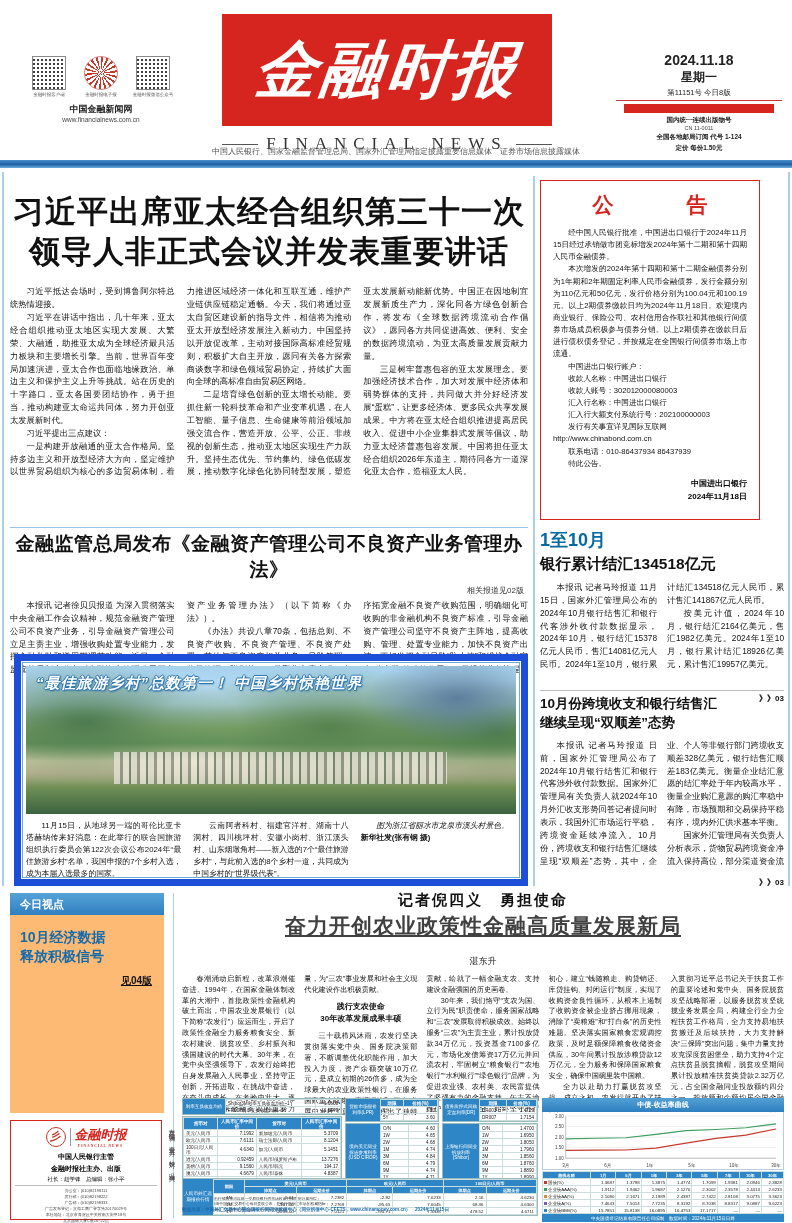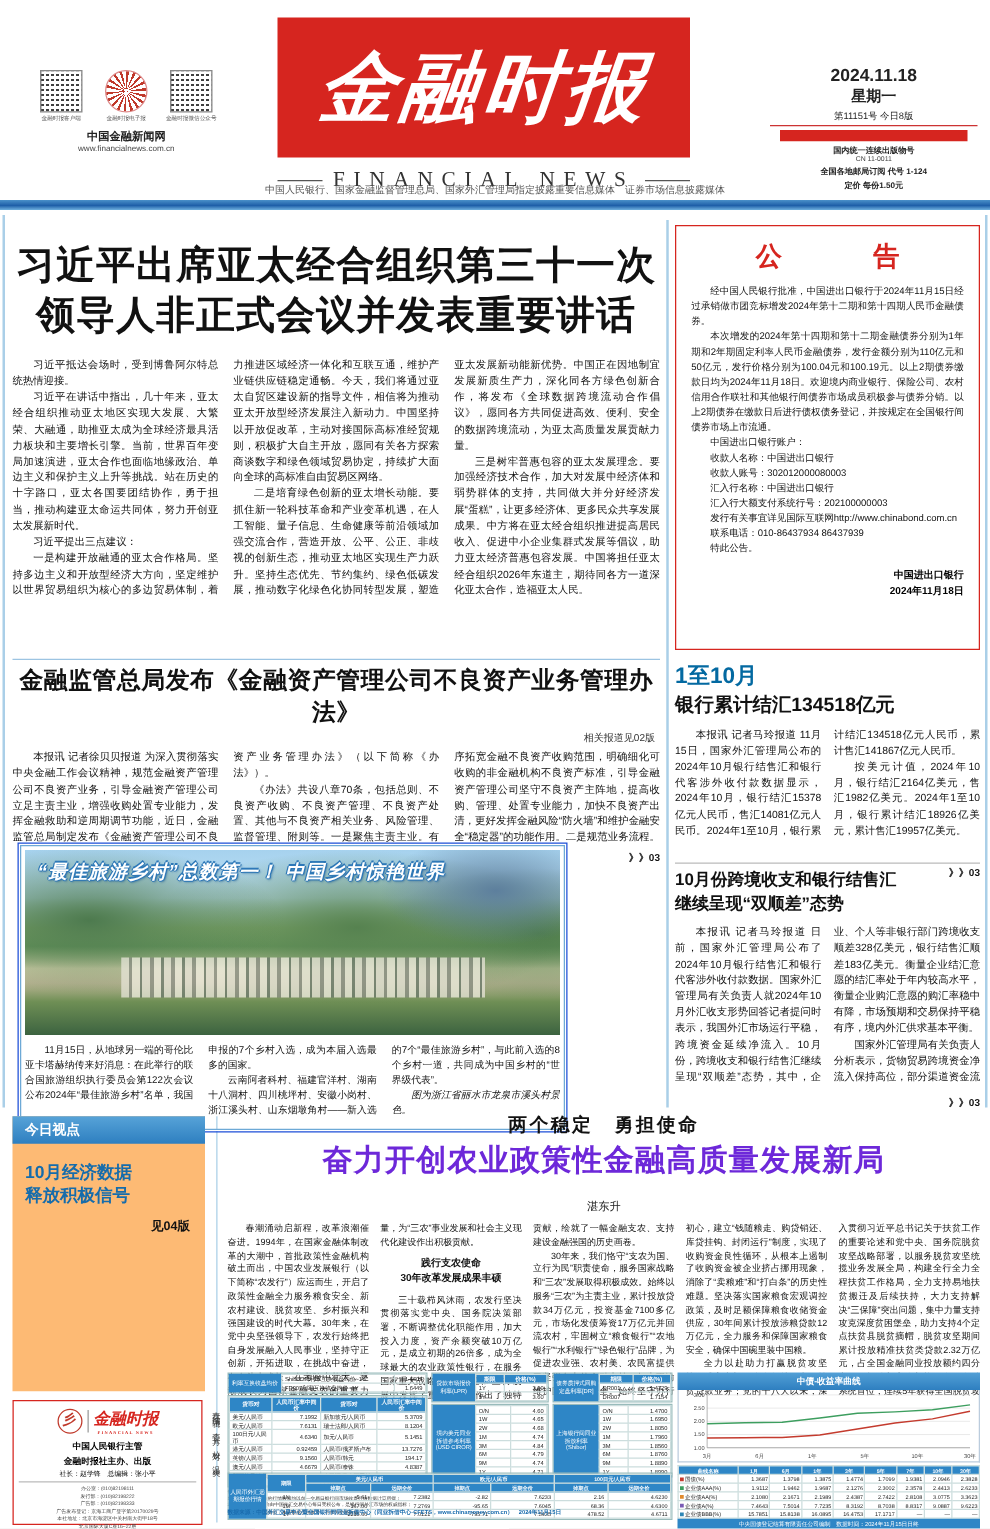--- a/index.html
+++ b/index.html
@@ -41,38 +41,38 @@
   .vrule { position:absolute; width:2px; background:#aacfe8; }
   .hrule { position:absolute; height:1px; background:#9cc4e2; }
 
   
   .top-story { position:absolute; left:10px; top:176px; width:518px; height:350px; }
   .ts-headline { text-align:center; font-weight:bold; color:#111; font-size:31px; line-height:1.28; letter-spacing:1px; margin-top:16px; }
   .ts-body { margin-top:14px; height:222px; overflow:hidden; column-count:3; column-gap:12px; }
   .bodytext p { font-size:8.3px; line-height:1.55; text-align:justify; text-indent:2em; color:#111; }
 
   
-  .announcement { position:absolute; left:540px; top:180px; width:244px; height:340px;
+  .announcement { position:absolute; left:540px; top:180px; width:220px; height:340px;
                   border:1.5px solid #d6251f; padding:10px 12px; }
   .ann-title { text-align:center; color:#d6251f; font-size:21px; font-weight:bold; letter-spacing:26px; text-indent:26px; margin-bottom:8px; }
   .announcement p { font-size:7.6px; line-height:1.6; text-align:justify; text-indent:2em; color:#111; }
   .ann-lines p { text-align:left; }
   .ann-sign { text-align:right; font-size:8px; font-weight:bold; margin-top:8px; }
   .ann-date { text-align:right; font-size:8px; font-weight:bold; margin-top:2px; }
 
   
   .regulation { position:absolute; left:10px; top:531px; width:518px; height:120px; }
   .reg-headline { text-align:center; font-size:19px; font-weight:bold; color:#111; letter-spacing:0.5px; }
   .reg-note { text-align:right; font-size:8px; color:#333; margin:2px 4px 3px 0; }
   .reg-body { column-count:3; column-gap:12px; height:82px; overflow:hidden; }
   .marker { display:block; text-align:right; font-weight:bold; font-size:8px; color:#111; }
 
   
-  .photo-block { position:absolute; left:14px; top:654px; width:440px; height:232px;
-                 border:1px solid #1d4ed8; box-shadow:0 0 0 1px #fff inset, 0 0 0 2px #6da9d6 inset; padding:5px;margin-top:20px; }
+  .photo-block { position:absolute; left:14px; top:654px; width:514px; height:232px;
+                 border:7px solid #1d4ed8; box-shadow:0 0 0 1px #fff inset, 0 0 0 2px #6da9d6 inset; padding:5px; }
   .photo { position:relative; width:100%; height:148px; overflow:hidden;
       background:
         radial-gradient(ellipse 150px 70px at 88% 22%, #5d7f9d 0%, rgba(93,127,157,0) 62%),
         radial-gradient(ellipse 240px 90px at 12% 38%, #4d7a4e 0%, rgba(77,122,78,0) 65%),
         radial-gradient(ellipse 260px 95px at 62% 42%, #568250 0%, rgba(86,130,80,0) 65%),
         radial-gradient(ellipse 200px 80px at 96% 45%, #4e7c4c 0%, rgba(78,124,76,0) 65%),
         linear-gradient(180deg,#a6d2ee 0%,#bfe0f4 26%,#8db272 42%,#6b9a5e 52%,#d9d3ae 64%,#b9b493 72%,#6f8f55 82%,#3c6340 100%); }
   .photo-houses { position:absolute; left:18%; right:14%; top:58%; height:22%;
       background: repeating-linear-gradient(90deg,#e9e6da 0 6px,#8c8f86 6px 9px,#f2efe2 9px 15px,#6d7a6d 15px 17px); opacity:.75; filter:blur(.4px); }
   .photo-title { position:absolute; left:10px; top:8px; font-size:15px; font-weight:bold; font-style:italic; color:#fff;
@@ -91,39 +91,39 @@
   .surplus-story { position:absolute; left:540px; top:695px; width:244px; height:193px; }
   .surplus-title { font-size:13.5px; font-weight:bold; line-height:1.4; color:#111; }
   .surplus-body { margin-top:6px; height:138px; }
 
   
   .today-view { position:absolute; left:10px; top:893px; width:154px; height:220px; background:#fdba74; }
   .tv-header { height:22px; background:linear-gradient(180deg,#57a3d8,#2e7fc0); color:#fff; font-size:11px; font-weight:bold;
                line-height:22px; padding-left:10px; }
   .tv-title { color:#166cab; font-size:14px; font-weight:bold; line-height:1.35; margin:13px 10px 8px; }
   .tv-body { font-size:8.8px; font-style:italic; line-height:1.75; text-align:justify; color:#222; margin:0 10px; text-indent:2em; }
-  .tv-ref { font-size:10px; font-weight:bold; text-align:right; margin:8px 12px; color:#111; }
+  .tv-ref { font-size:10px; font-weight:bold; text-align:right; margin:8px 12px; color:#111;text-decoration:underline; }
 
   
   .paper-box { position:absolute; left:10px; top:1120px; width:152px; height:100px; border:1px solid #d6251f; padding:3px 4px; text-align:center; }
   .logo-row { display:flex; align-items:center; justify-content:center; gap:4px; height:26px; }
   .phoenix { width:20px; height:20px; border:1.6px solid #c0392b; border-radius:50%; color:#c0392b; font-size:11px; line-height:17px; font-weight:bold; }
   .logo-div { width:1px; height:18px; background:#999; }
   .paper-logo { color:#d6251f; font-size:13px; font-weight:bold; font-style:italic; font-family:"Liberation Serif",serif; }
   .paper-logo small { display:block; font-size:3.5px; letter-spacing:1px; font-style:normal; }
   .pb-line1 { font-size:7px; font-weight:bold; margin-top:2px; }
   .pb-line2 { font-size:5.5px; margin-top:2px; border-bottom:1px solid #bbb; padding-bottom:2px; }
   .pb-tiny { font-size:4px; color:#444; line-height:1.5; margin-top:2px; }
 
   .editor-strip { position:absolute; left:167px; top:1124px; height:96px; writing-mode:vertical-rl; font-size:6.5px; color:#333; letter-spacing:2px; }
 
   
   .agri-story { position:absolute; left:182px; top:891px; width:602px; height:206px; }
   .agri-t1 { text-align:center; font-size:15px; font-weight:bold; letter-spacing:2px; color:#111; }
-  .agri-t2 { text-align:center; font-size:24px; font-weight:bold; letter-spacing:1px; color:#6d28d9; margin-top:2px; }
+  .agri-t2 { text-align:center; font-size:21px; font-weight:bold; letter-spacing:1px; color:#404040; margin-top:2px;text-decoration:underline; }
   .agri-author { text-align:center; font-size:9px; color:#222; margin-top:15px; }
   .agri-body { margin-top:6px; column-count:5; column-gap:9px; height:148px; overflow:hidden; }
   .agri-body p { font-size:7.2px; line-height:1.5; text-align:justify; text-indent:2em; color:#111; }
   .agri-sub { font-size:8px; font-weight:bold; text-align:center; line-height:1.6; margin:5px 0; color:#111; }
 
   
   .market-panel { position:absolute; left:182px; top:1098px; width:602px; height:122px; font-size:5px; }
   .mp-left { position:absolute; left:0; top:0; width:160px; }
   .blk { display:flex; border:0.5px solid #9bb; margin-bottom:1px; }
   .blk-lbl { background:#2e86c6; color:#fff; display:flex; align-items:center; justify-content:center;
@@ -313,21 +313,21 @@
         <p class="pb-contact">广告发布登记：京海工商广登字第20170029号</p>
         <p class="pb-contact">本社地址：北京市海淀区中关村南大街甲18号</p>
         <p class="pb-contact">北京国际大厦C座16~22层</p>
       </div>
 
   </div>
 
   <div class="editor-strip">责任编辑：查宜方　校对：温爽</div>
 
   <div class="agri-story">
-    <div class="agri-t1">两个稳定　勇担使命</div>
+    <div class="agri-t1">记者倪四义　勇担使命</div>
     <div class="agri-t2">奋力开创农业政策性金融高质量发展新局</div>
     <div class="agri-author">湛东升</div>
     <div class="agri-body">
       <div>
           <p>春潮涌动启新程，改革浪潮催奋进。1994年，在国家金融体制改革的大潮中，首批政策性金融机构破土而出，中国农业发展银行（以下简称“农发行”）应运而生，开启了政策性金融全力服务粮食安全、新农村建设、脱贫攻坚、乡村振兴和强国建设的时代大幕。30年来，在党中央坚强领导下，农发行始终把自身发展融入人民事业，坚持守正创新，开拓进取，在挑战中奋进，在奋斗中成长，在考验中壮大，逐渐成长为国家金融支农的重要力量，为“三农”事业发展和社会主义现代化建设作出积极贡献。</p>
         </div>
       <div class="agri-sub">
         <div>践行支农使命</div>
         <div>30年改革发展成果丰硕</div>
       </div>

